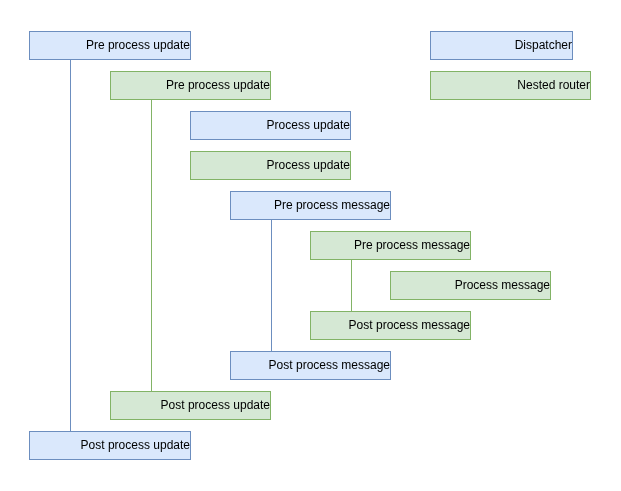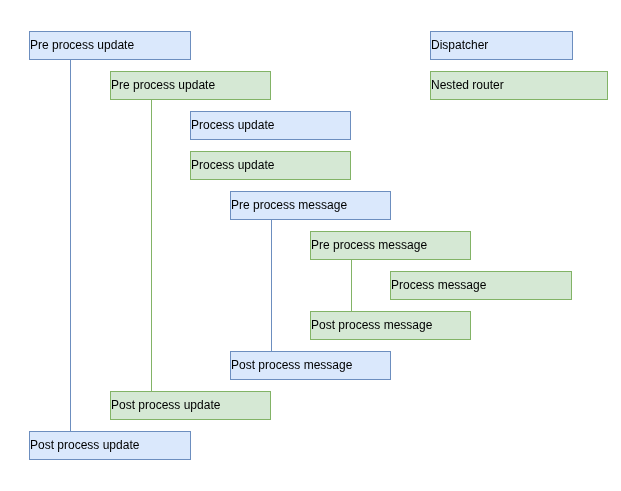--- a/index.html
+++ b/index.html
@@ -15,21 +15,21 @@
     width: 621px;
     height: 491px;
     background: #ffffff;
     overflow: hidden;
   }
   .node {
     position: absolute;
     box-sizing: border-box;
     display: flex;
     align-items: center;
-    justify-content: flex-start;
+    justify-content: flex-end;
     font-size: 12px;
     line-height: 1.2;
     color: #000000;
     text-align: center;
     white-space: nowrap;
     border-width: 1px;
     border-style: solid;
   }
   .node.blue {
     background: #dae8fc;
@@ -75,37 +75,37 @@
       </div>
       <div class="node green" style="left: 190px; top: 151px; width: 161px; height: 29px;">
         <span>Process update</span>
       </div>
       <div class="node blue" style="left: 230px; top: 191px; width: 161px; height: 29px;">
         <span>Pre process message</span>
       </div>
       <div class="node green" style="left: 310px; top: 231px; width: 161px; height: 29px;">
         <span>Pre process message</span>
       </div>
-      <div class="node green" style="left: 390px; top: 271px; width: 182px; height: 29px;">
+      <div class="node green" style="left: 390px; top: 271px; width: 161px; height: 29px;">
         <span>Process message</span>
       </div>
       <div class="node green" style="left: 310px; top: 311px; width: 161px; height: 29px;">
         <span>Post process message</span>
       </div>
       <div class="node blue" style="left: 230px; top: 351px; width: 161px; height: 29px;">
         <span>Post process message</span>
       </div>
       <div class="node green" style="left: 110px; top: 391px; width: 161px; height: 29px;">
         <span>Post process update</span>
       </div>
       <div class="node blue" style="left: 29px; top: 431px; width: 162px; height: 29px;">
         <span>Post process update</span>
       </div>
     </div>
   <div id="legend">
       <div class="node blue" style="left: 430px; top: 31px; width: 143px; height: 29px;">
         <span>Dispatcher</span>
       </div>
-      <div class="node green" style="left: 430px; top: 71px; width: 178px; height: 29px;">
+      <div class="node green" style="left: 430px; top: 71px; width: 161px; height: 29px;">
         <span>Nested router</span>
       </div>
     </div>
 </div>
 
 </body></html>

